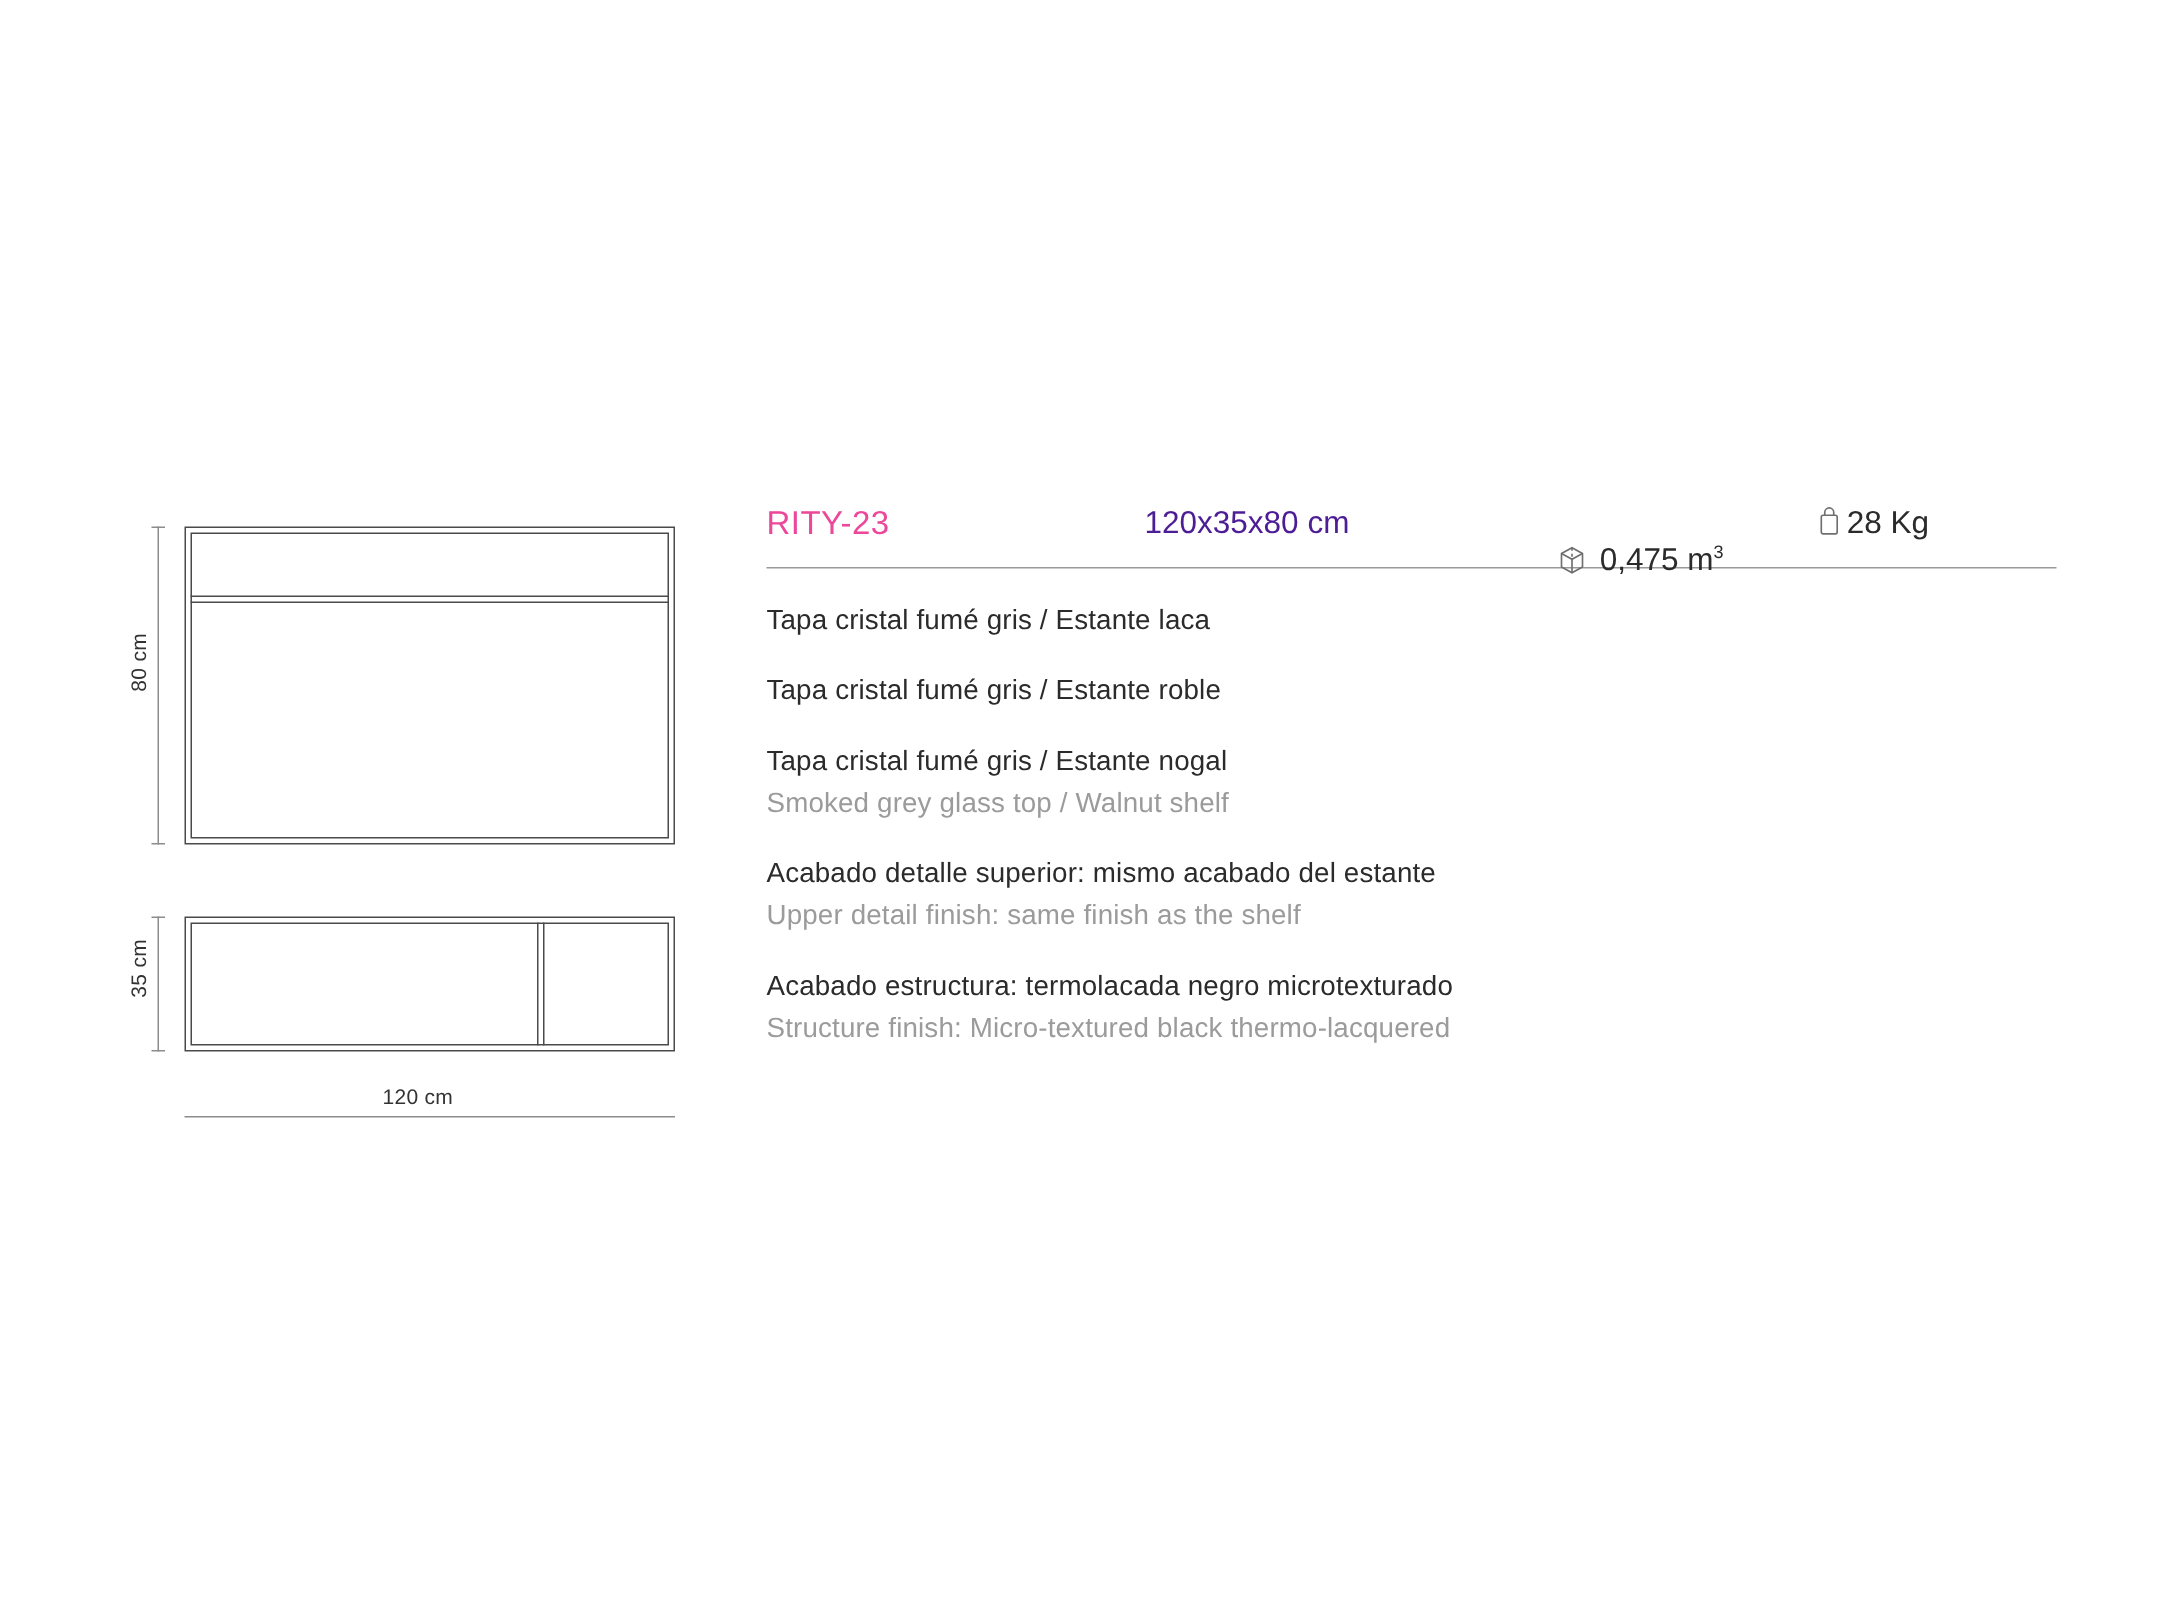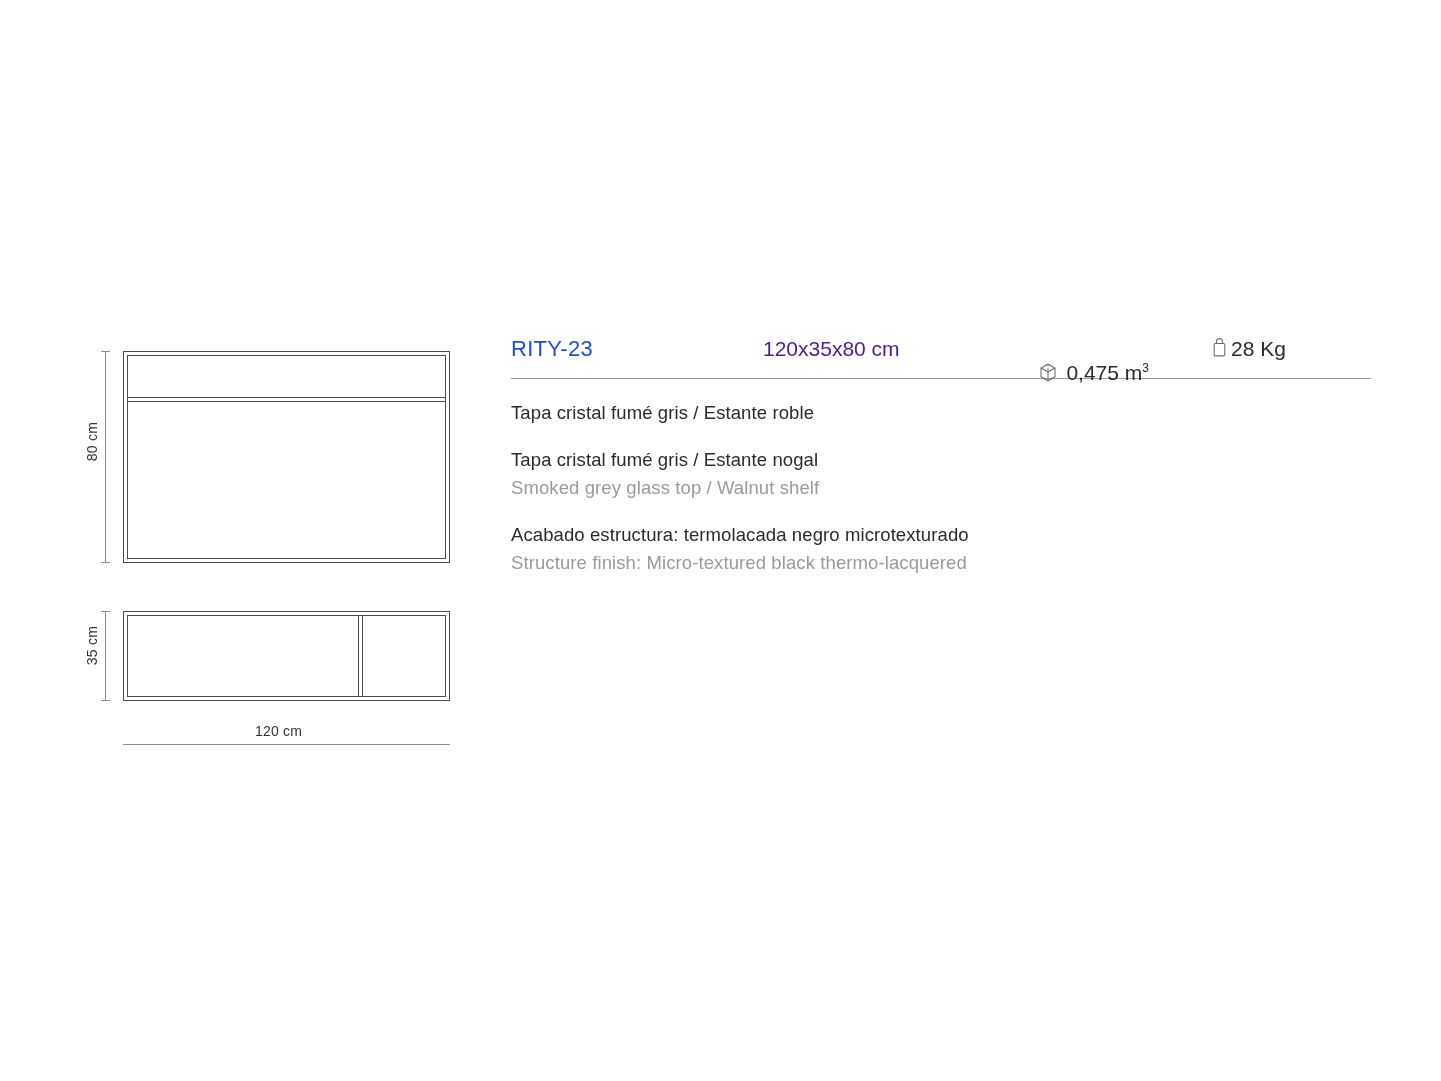--- a/index.html
+++ b/index.html
@@ -146,21 +146,21 @@
   .header-row {
     position: relative;
     height: 42px;
     border-bottom: 1px solid #9a9a9a;
   }
   .code {
     position: absolute;
     left: 0;
     top: 0;
     font-size: 22px;
-    color: #1d4ed8;
+    color: #ec4899;
     letter-spacing: 0.3px;
   }
   .dims {
     position: absolute;
     left: 252px;
     top: 1px;
     font-size: 21px;
     color: #4c1d95;
   }
   .volume-group {
@@ -270,26 +270,31 @@
             <rect x="2.2" y="6.5" width="10.6" height="12.4" rx="1.2"></rect>
           </g>
         </svg>
       </span>
       <span class="metric-text">28 Kg</span>
     </div>
   </div>
 
   <div class="spec-list">
     <div class="spec-item">
+      <div class="spec-es">Tapa cristal fumé gris / Estante laca</div>
     </div>
     <div class="spec-item">
       <div class="spec-es">Tapa cristal fumé gris / Estante roble</div>
     </div>
     <div class="spec-item">
       <div class="spec-es">Tapa cristal fumé gris / Estante nogal</div>
       <div class="spec-en">Smoked grey glass top / Walnut shelf</div>
     </div>
     <div class="spec-item">
+      <div class="spec-es">Acabado detalle superior: mismo acabado del estante</div>
+      <div class="spec-en">Upper detail finish: same finish as the shelf</div>
+    </div>
+    <div class="spec-item">
       <div class="spec-es">Acabado estructura: termolacada negro microtexturado</div>
       <div class="spec-en">Structure finish: Micro-textured black thermo-lacquered</div>
     </div>
   </div>
 </div>
 
 </body></html>

